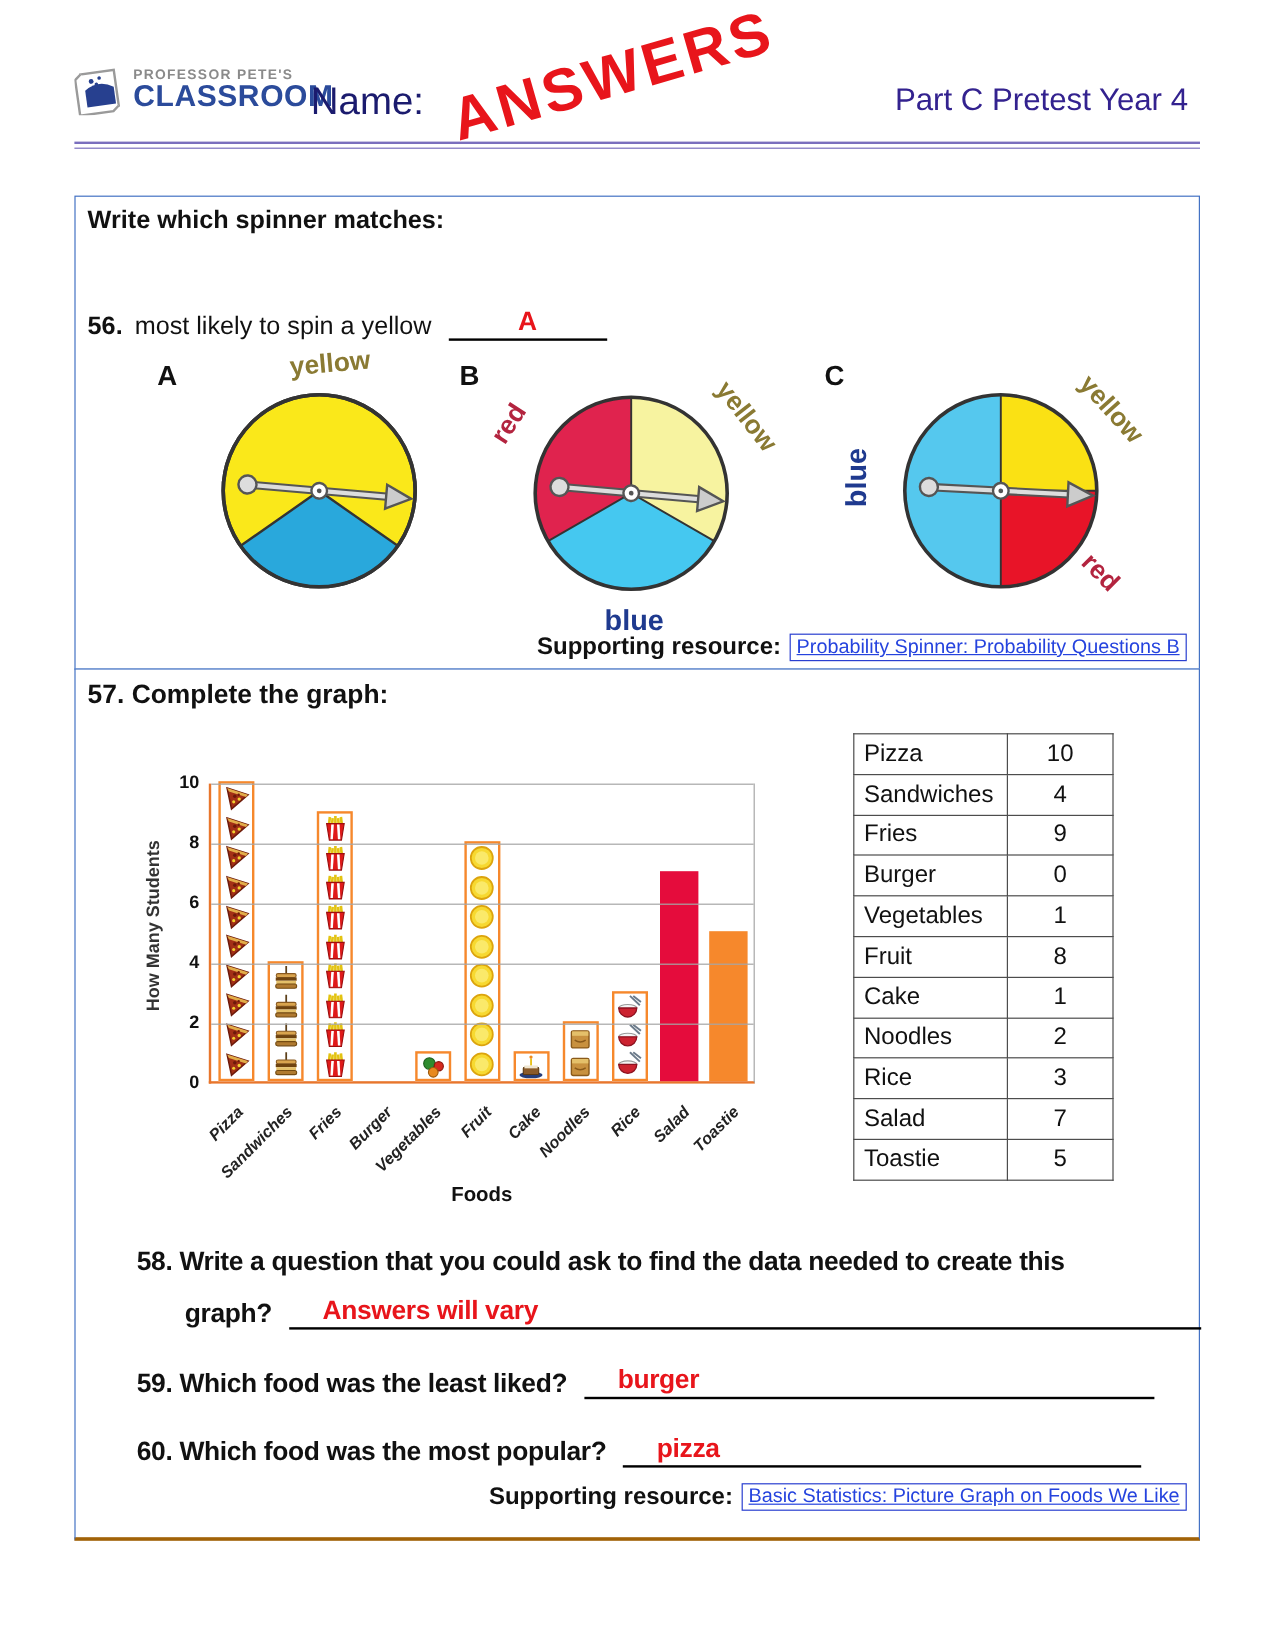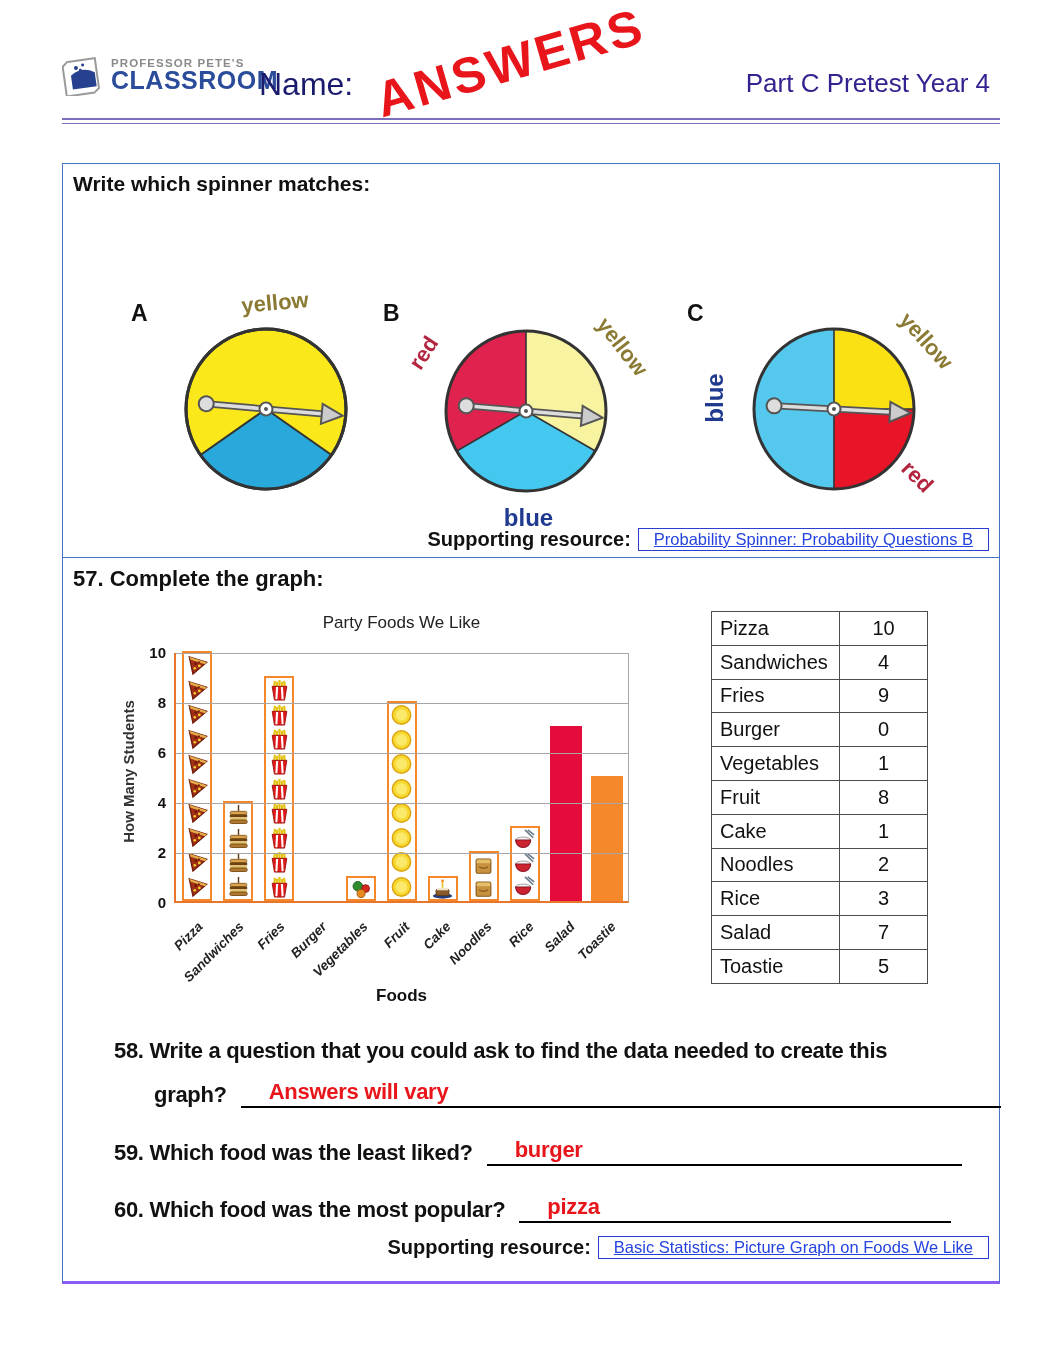--- a/index.html
+++ b/index.html
@@ -12,38 +12,38 @@
   .logo-text .l1 { font-size:11.5px; font-weight:bold; color:#8a8a8a; letter-spacing:1.1px; }
   .logo-text .l2 { font-size:25px; font-weight:bold; color:#2b4b9b; letter-spacing:0.5px; line-height:0.95; }
   .name-label { position:absolute; left:197px; top:14px; font-size:32px; color:#1b1b6e; }
   .header-title { position:absolute; right:10px; top:16px; font-size:26px; color:#33228f; }
   .stamp { position:absolute; left:310px; top:-18px; font-size:50px; font-weight:800; color:#e8151b; transform:rotate(-16deg); letter-spacing:3px; }
   .rule { position:absolute; left:62px; top:118px; width:938px; height:6px; border-top:2.5px solid #7a6fbe; border-bottom:1.8px solid #7a6fbe; }
 
   
   .box { position:absolute; left:62px; width:938px; border:1.6px solid #4472c4; background:#fff; }
   .box1 { top:163px; height:395px; }
-  .box2 { top:557px; height:727px; border-bottom:3px solid #8b5cf6; }
+  .box2 { top:557px; height:727px; border-bottom:3px solid #a16207; }
 
   .section-heading { position:absolute; left:10px; top:8px; font-size:21px; font-weight:bold; }
   .q-row { position:absolute; left:10px; font-size:21px; white-space:nowrap; }
   .q-num { font-weight:bold; margin-right:10px; }
   .blank { display:inline-block; border-bottom:2.6px solid #000; text-align:center; color:#e8151b; font-weight:bold; font-size:22px; height:28px; line-height:24px; margin-left:14px; vertical-align:bottom; }
 
   
   .spinner-group { position:absolute; }
   .spinner-letter { position:absolute; font-size:23px; font-weight:bold; }
   .spin-label { position:absolute; font-weight:bold; font-size:22px; text-align:center; }
   .lbl-olive { color:#8a7a33; }
   .lbl-navy { color:#1f3a8f; }
   .lbl-crimson { color:#b3243f; }
 
   .support { position:absolute; right:10px; display:flex; align-items:center; gap:7px; white-space:nowrap; }
   .support-label { font-size:20px; font-weight:bold; }
-  .link-box { border:1.7px solid #2a3fd0; padding:1px 15px; }
+  .link-box { border:1.7px solid #2a3fd0; padding:1px 5px; }
   .link { color:#2543de; text-decoration:underline; font-size:16.5px; cursor:pointer; }
 
   
   .chart-wrap { position:absolute; left:0; top:0; width:660px; height:470px; }
   .chart-title { position:absolute; left:111px; top:55px; width:455px; text-align:center; font-size:17px; color:#222; }
   .plot { position:absolute; left:111px; top:95px; width:455px; height:250px; border-left:2.5px solid #e8762c; border-bottom:2.5px solid #e8762c; border-right:1.2px solid #a6a6a6; }
   .gridline { position:absolute; left:0; width:100%; height:1.2px; background:#a6a6a6; }
   .bars { position:absolute; left:0; right:0; top:0; bottom:0; display:flex; align-items:flex-end; justify-content:space-around; padding:0 1px; }
   .bar-frame { width:30px; border:2px solid #f6882c; background:#fff; display:flex; flex-direction:column; }
   .bar-frame .cell { flex:1; display:flex; align-items:center; justify-content:center; overflow:hidden; }
@@ -93,20 +93,23 @@
     </div>
     <div class="name-label">Name:</div>
     <div class="stamp">ANSWERS</div>
     <div class="header-title">Part C Pretest Year 4</div>
   </div>
   <div class="rule"></div>
 
   <div class="box box1">
     <div class="section-heading">Write which spinner matches:</div>
 
+    <div class="q-row" style="top:92px;">
+      <span class="q-num">56.</span><span>most likely to spin a yellow</span><span class="blank" style="width:132px;">A</span>
+    </div>
 
     <div class="spinner-group" style="left:60px; top:128px; width:300px; height:258px;">
       <div class="spinner-letter" style="left:8px; top:8px;">A</div>
       <span class="spin-label lbl-olive" style="left:97px; top:-2px; width:110px; transform:rotate(-5deg);">yellow</span>
       <span class="spin-label lbl-navy" style="left:90px; top:333px; width:100px; font-size:24px;">blue</span>
       <svg width="170" height="170" viewBox="0 0 170 170" style="position:absolute; left:58px; top:32px;">
         <circle cx="85" cy="85" r="80" fill="#fae81a" stroke="#333" stroke-width="3"></circle>
         <path d="M85,85 L150.5,130.9 A80,80 0 0 1 19.5,130.9 Z" fill="#29a8dc" stroke="#333" stroke-width="2"></path>
         <circle cx="85" cy="85" r="80" fill="none" stroke="#333" stroke-width="3"></circle>
         <g transform="rotate(5 85 85)">
@@ -167,21 +170,20 @@
     <div class="support" style="top:364px;">
       <span class="support-label">Supporting resource:</span>
       <span class="link-box"><a class="link">Probability Spinner: Probability Questions B</a></span>
     </div>
   </div>
 
   <div class="box box2">
     <div class="section-heading" style="font-size:22px;">57. Complete the graph:</div>
 
     <div class="chart-wrap">
-      <div class="chart-title">Party Foods We  Like</div>
       <div class="ylabel">How Many Students</div>
       <div class="plot" id="plot">
         <div class="bars" id="bars">
             <div style="width: 41.3636px; display: flex; justify-content: center; align-items: flex-end; height: 100%;">
               <div class="bar-frame" style="height: 250px;">
                 <div class="cell">
                   <svg viewBox="0 0 24 24" width="23" height="22">
                     <polygon points="3,3 22,9 7,22" fill="#a33016" stroke="#6e1a0a" stroke-width="1.4"></polygon>
                     <polygon points="3,3 22,9 20.2,11.2 4.6,6.2" fill="#e2ad49"></polygon>
                     <circle cx="10" cy="10.5" r="1.6" fill="#6e1a0a"></circle>

